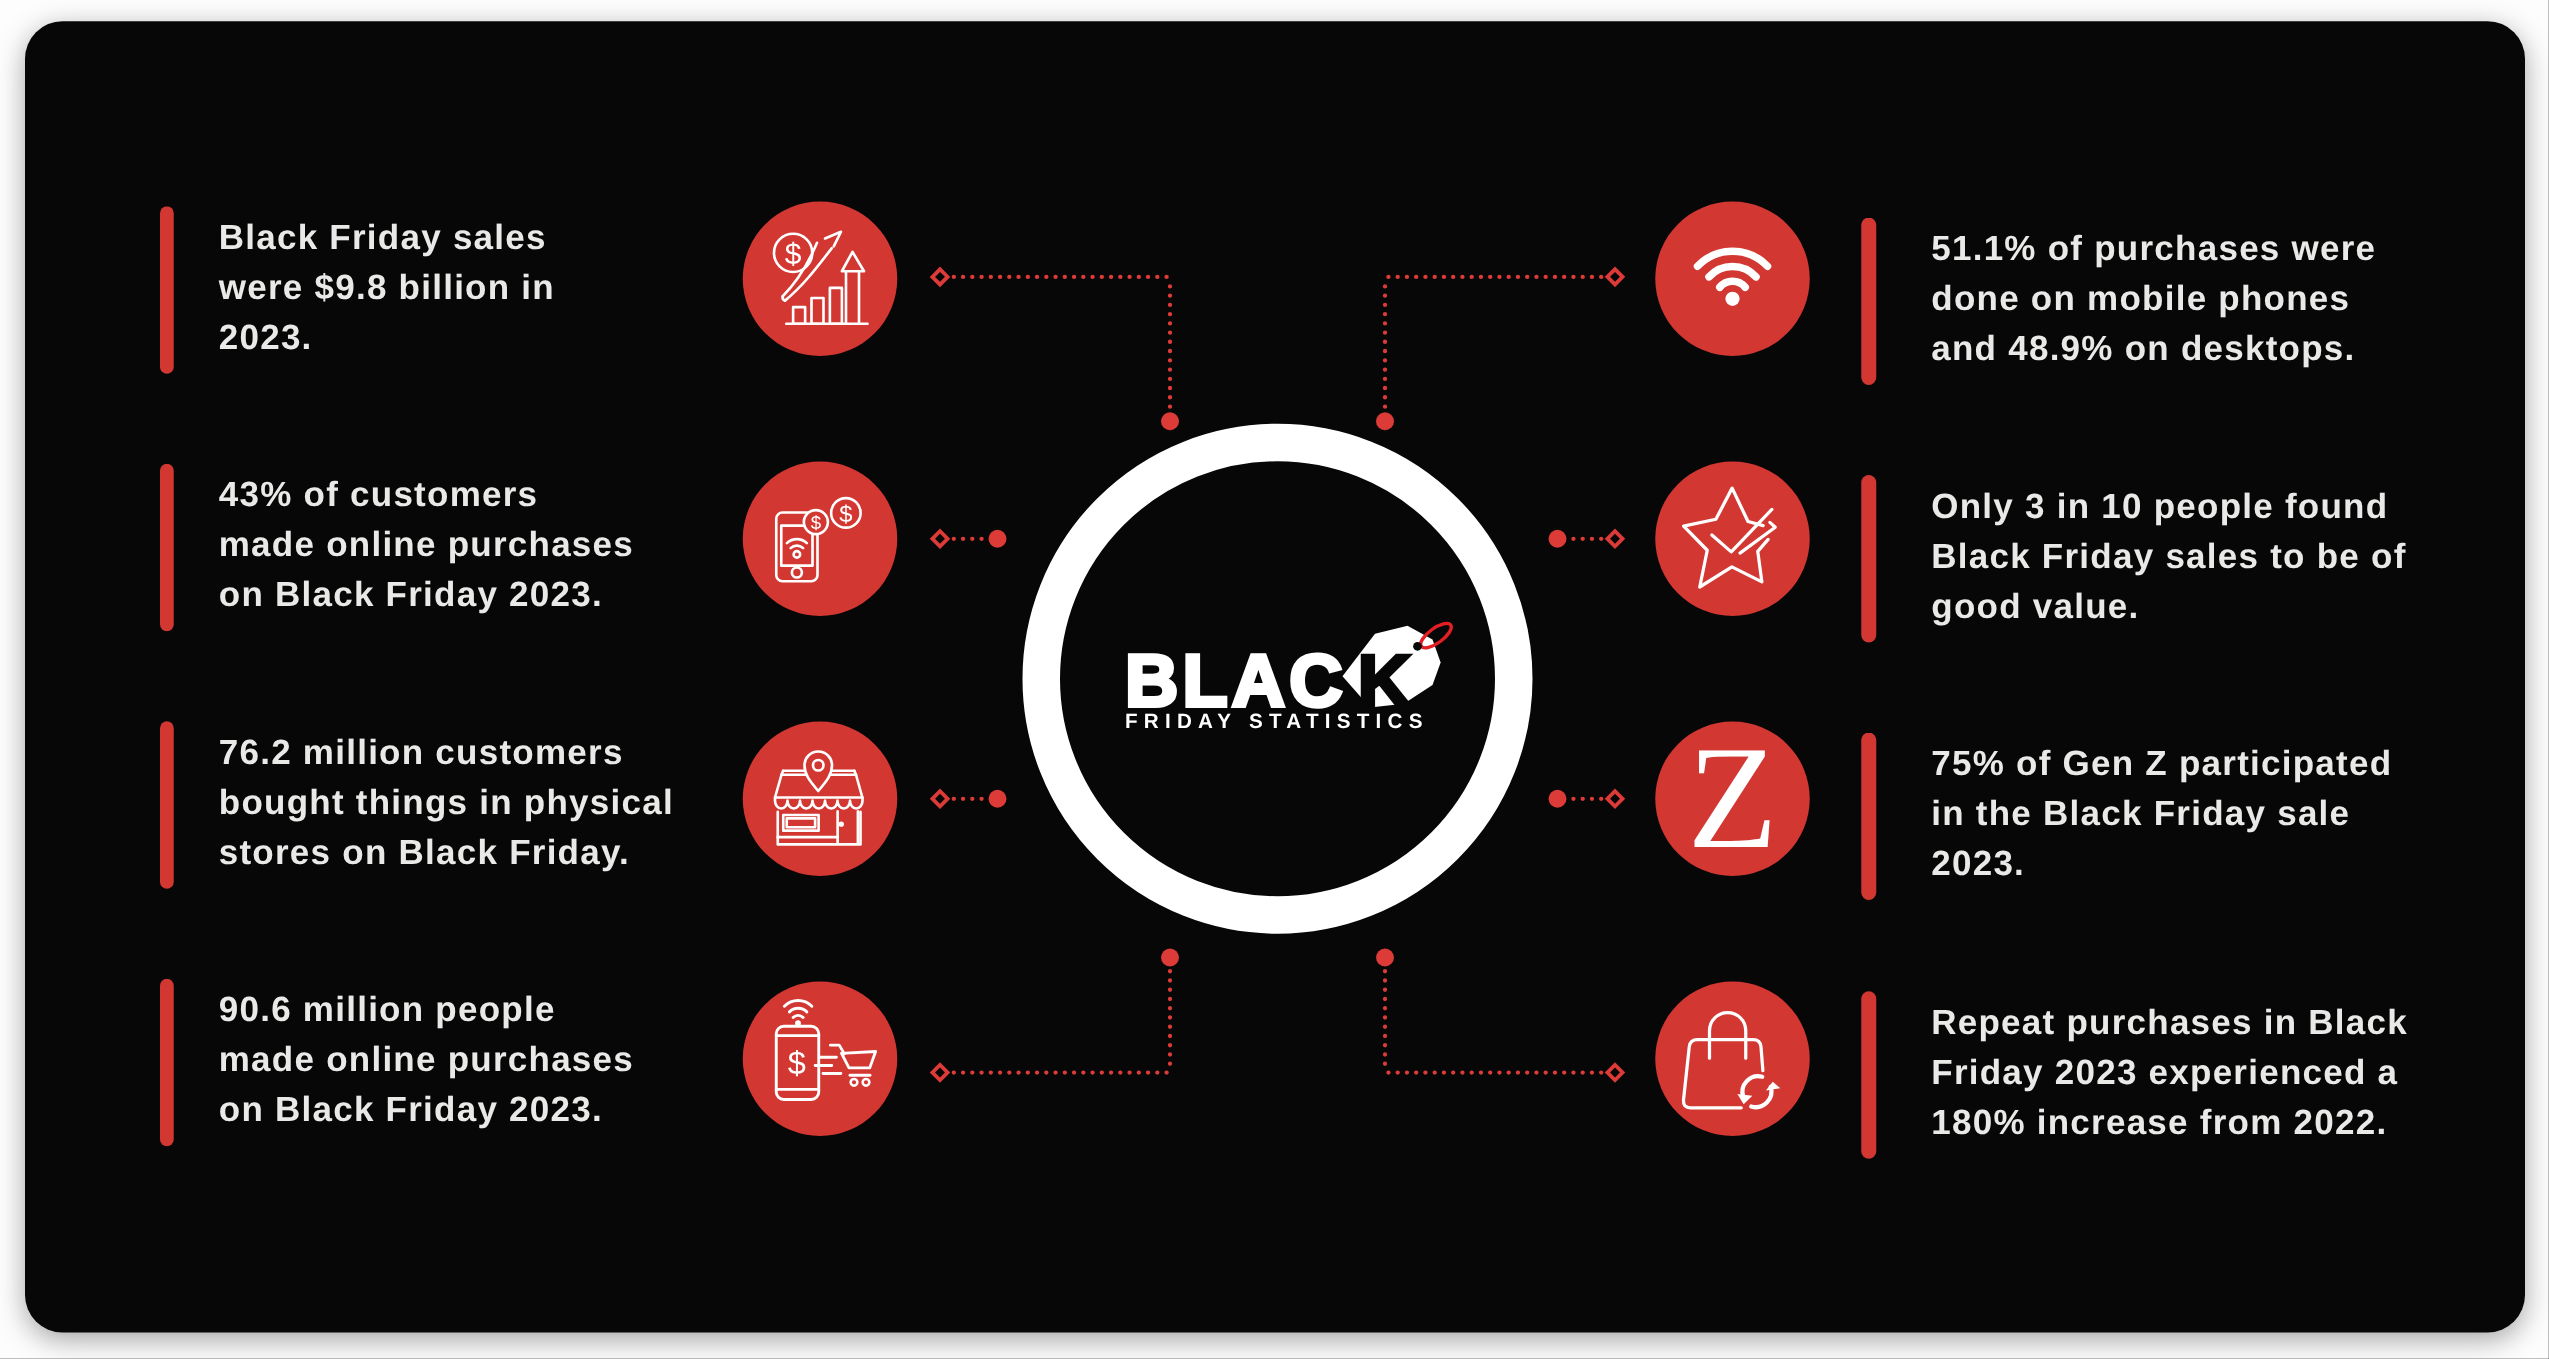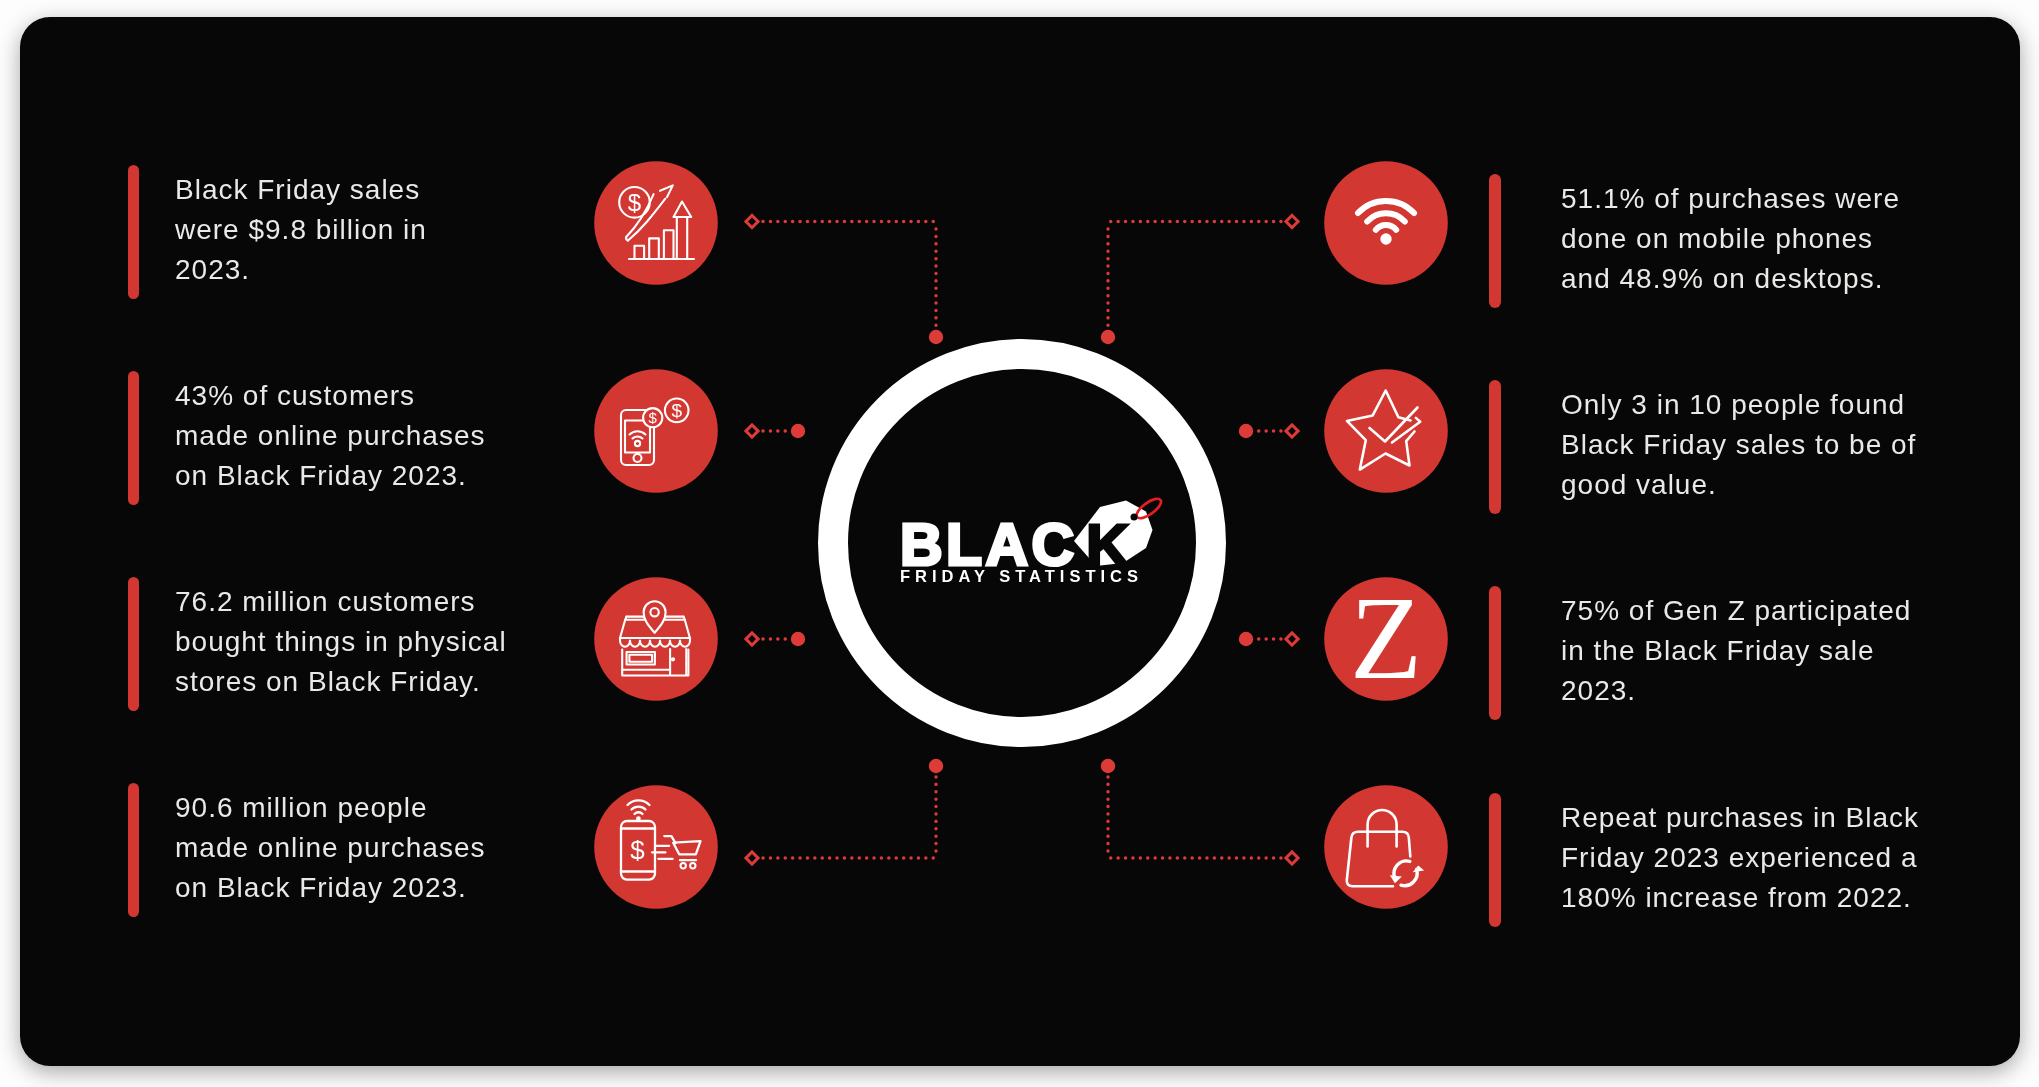--- a/index.html
+++ b/index.html
@@ -4,22 +4,22 @@
 <style>
   html,body{margin:0;padding:0;}
   body{width:2039px;height:1087px;background:#fdfdfd;position:relative;overflow:hidden;
        font-family:"Liberation Sans", sans-serif;}
   .board{position:absolute;left:20px;top:17px;width:2000px;height:1049px;background:#070707;
          border-radius:30px;box-shadow:0 6px 22px rgba(0,0,0,.35);}
   svg.layer{position:absolute;left:0;top:0;transform:translateZ(0);}
   .row{position:absolute;transform:translateZ(0);}
   .bar{position:absolute;left:0;top:0;width:11.5px;height:134px;border-radius:6px;background:#d23732;}
   .txt{position:absolute;left:47.5px;top:4.5px;font-size:28px;line-height:40px;color:#e9e9e7;
-       letter-spacing:1px;white-space:nowrap;}
-  .rtxt{left:72px;}
+       letter-spacing:1px;white-space:nowrap;font-weight:bold;}
+  .rtxt{left:56px;}
 </style>
 </head>
 <body>
 <div class="board"></div>
 
 <svg class="layer" width="2039" height="1087" viewBox="0 0 2039 1087">
 
   <g stroke="#dc3b38" fill="none">
 
     <g stroke-width="3.4" stroke-linecap="round" stroke-dasharray="0.1 7.3">

